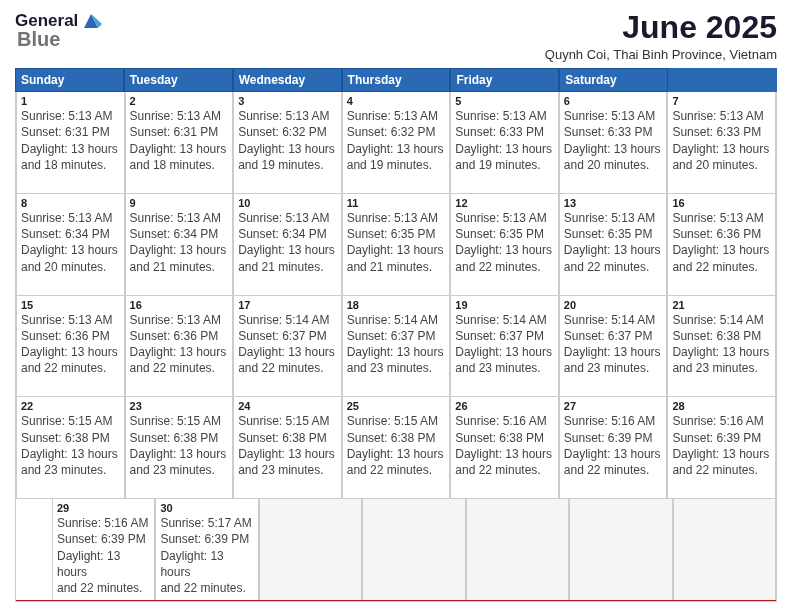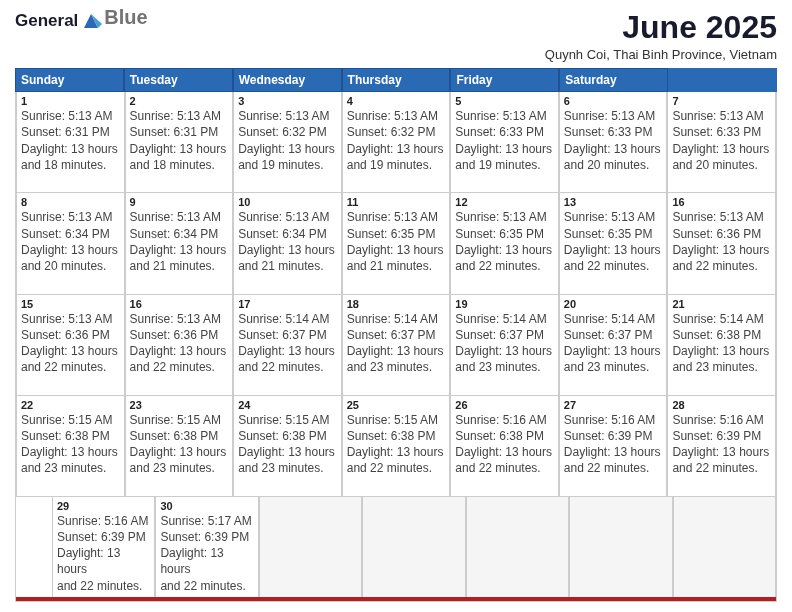--- a/index.html
+++ b/index.html
@@ -18,20 +18,21 @@
       flex-direction: column;
     }
     .header {
       display: flex;
       justify-content: space-between;
       align-items: flex-start;
       margin-bottom: 6px;
     }
     .logo {
       display: flex;
+      flex-direction: column;
       align-items: flex-start;
     }
     .title-block {
       text-align: right;
     }
     .month-title {
       font-size: 32px;
       font-weight: bold;
       color: #1a1a2e;
       line-height: 1.1;
@@ -82,21 +83,21 @@
       font-weight: bold;
       color: #222;
       display: block;
       margin-bottom: 1px;
     }
     .day-info {
       font-size: 12px;
       line-height: 1.35;
       color: #444;
     }
-    .cal-row:last-child { border-bottom: 4px solid #b91c1c; padding-left: 36px; }
+    .cal-row:last-child { border-bottom: 1px solid #b91c1c; padding-left: 36px; }
     .outer-border {
       border: 1px solid #ccc;
       border-top: none;
     }
   </style>
 </head>
 <body>
 
 <div class="page">
   <div class="header">

